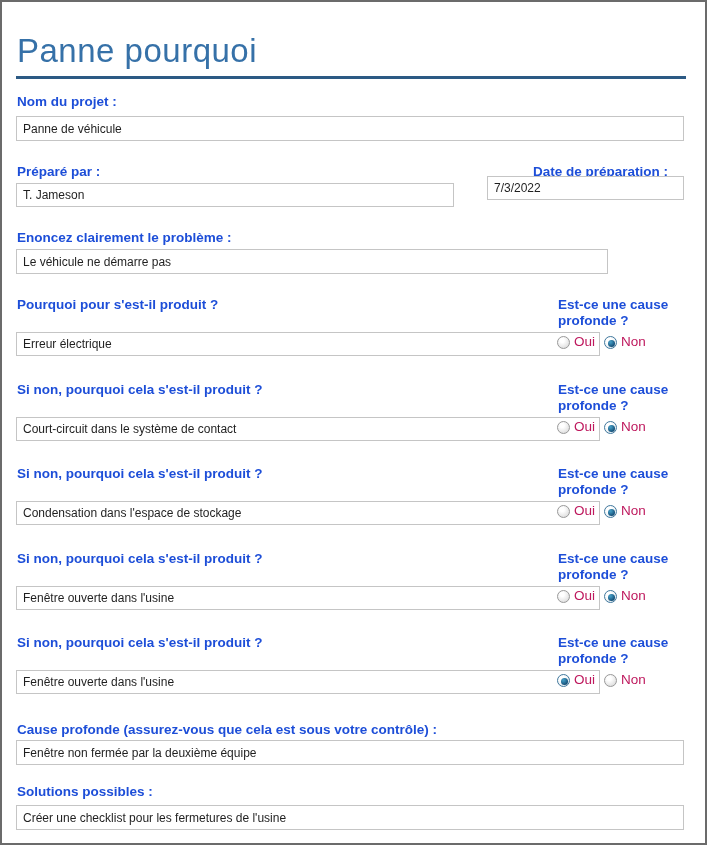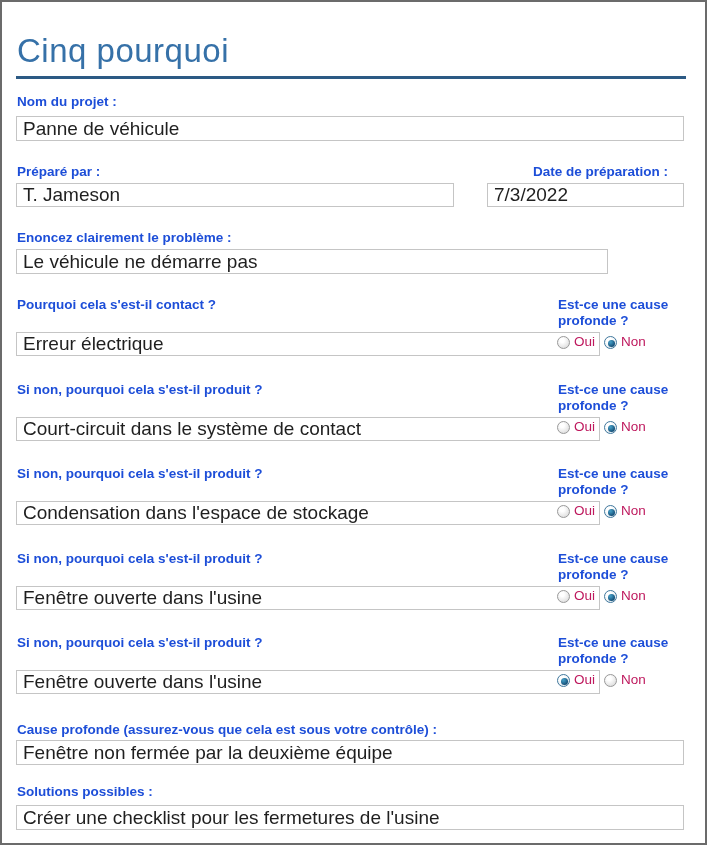--- a/index.html
+++ b/index.html
@@ -45,35 +45,35 @@
     white-space: nowrap;
   }
   .flabel.wrap { white-space: normal; width: 122px; }
 
   .tinput {
     position: absolute;
     height: 25px;
     border: 1px solid #c5c5c5;
     background: #ffffff;
     font-family: "Liberation Sans", "DejaVu Sans", sans-serif;
-    font-size: 19px;
+    font-size: 12px;
     color: #1f1f1f;
     padding: 0 6px;
     outline: none;
     border-radius: 0;
   }
 
   
   .lbl-project   { left: 15px;  top: 92px; }
   .in-project    { left: 14px;  top: 114px; width: 668px; }
 
   .lbl-prepared  { left: 15px;  top: 162px; }
   .in-prepared   { left: 14px;  top: 181px; width: 438px; height: 24px; }
   .lbl-date      { left: 485px; top: 162px; padding-left: 46px; }
-  .in-date       { left: 485px; top: 181px; width: 197px; height: 24px; }
+  .in-date       { left: 485px; top: 174px; width: 197px; height: 24px; }
 
   .lbl-problem   { left: 15px;  top: 228px; }
   .in-problem    { left: 14px;  top: 247px; width: 592px; }
 
   .lbl-root      { left: 15px;  top: 720px; }
   .in-root       { left: 14px;  top: 738px; width: 668px; }
 
   .lbl-solutions { left: 15px;  top: 782px; }
   .in-solutions  { left: 14px;  top: 803px; width: 668px; }
 
@@ -129,36 +129,36 @@
     height: 7px;
     border-radius: 50%;
     background: radial-gradient(circle at 35% 30%, #3f97bf 10%, var(--radio-selected, #15517a) 70%, #0c3a5a 100%);
   }
 </style>
 </head>
 <body>
 
 <div class="page">
 
-  <h1 class="page-title">Cinq pourquoi</h1>
+  <h1 class="page-title">Panne pourquoi</h1>
   <div class="title-rule"></div>
 
   <div class="flabel lbl-project">Nom du projet :</div>
   <input class="tinput in-project" type="text" value="Panne de véhicule" style="">
 
   <div class="flabel lbl-prepared">Préparé par :</div>
   <input class="tinput in-prepared" type="text" value="T. Jameson" style="">
   <div class="flabel lbl-date">Date de préparation :</div>
   <input class="tinput in-date" type="text" value="7/3/2022" style="">
 
   <div class="flabel lbl-problem">Enoncez clairement le problème :</div>
   <input class="tinput in-problem" type="text" value="Le véhicule ne démarre pas" style="">
 
   <div class="why-row r0">
-    <div class="flabel qlabel">Pourquoi cela s'est-il contact ?</div>
+    <div class="flabel qlabel">Pourquoi pour s'est-il produit ?</div>
     <div class="flabel wrap rqlabel">Est-ce une cause profonde ?</div>
     <input class="tinput winput" type="text" value="Erreur électrique" style="">
     <div class="radios">
       <span class="radio"></span>
       <span class="rlabel first">Oui</span>
       <span class="radio checked"></span>
       <span class="rlabel">Non</span>
     </div>
   </div>
 

